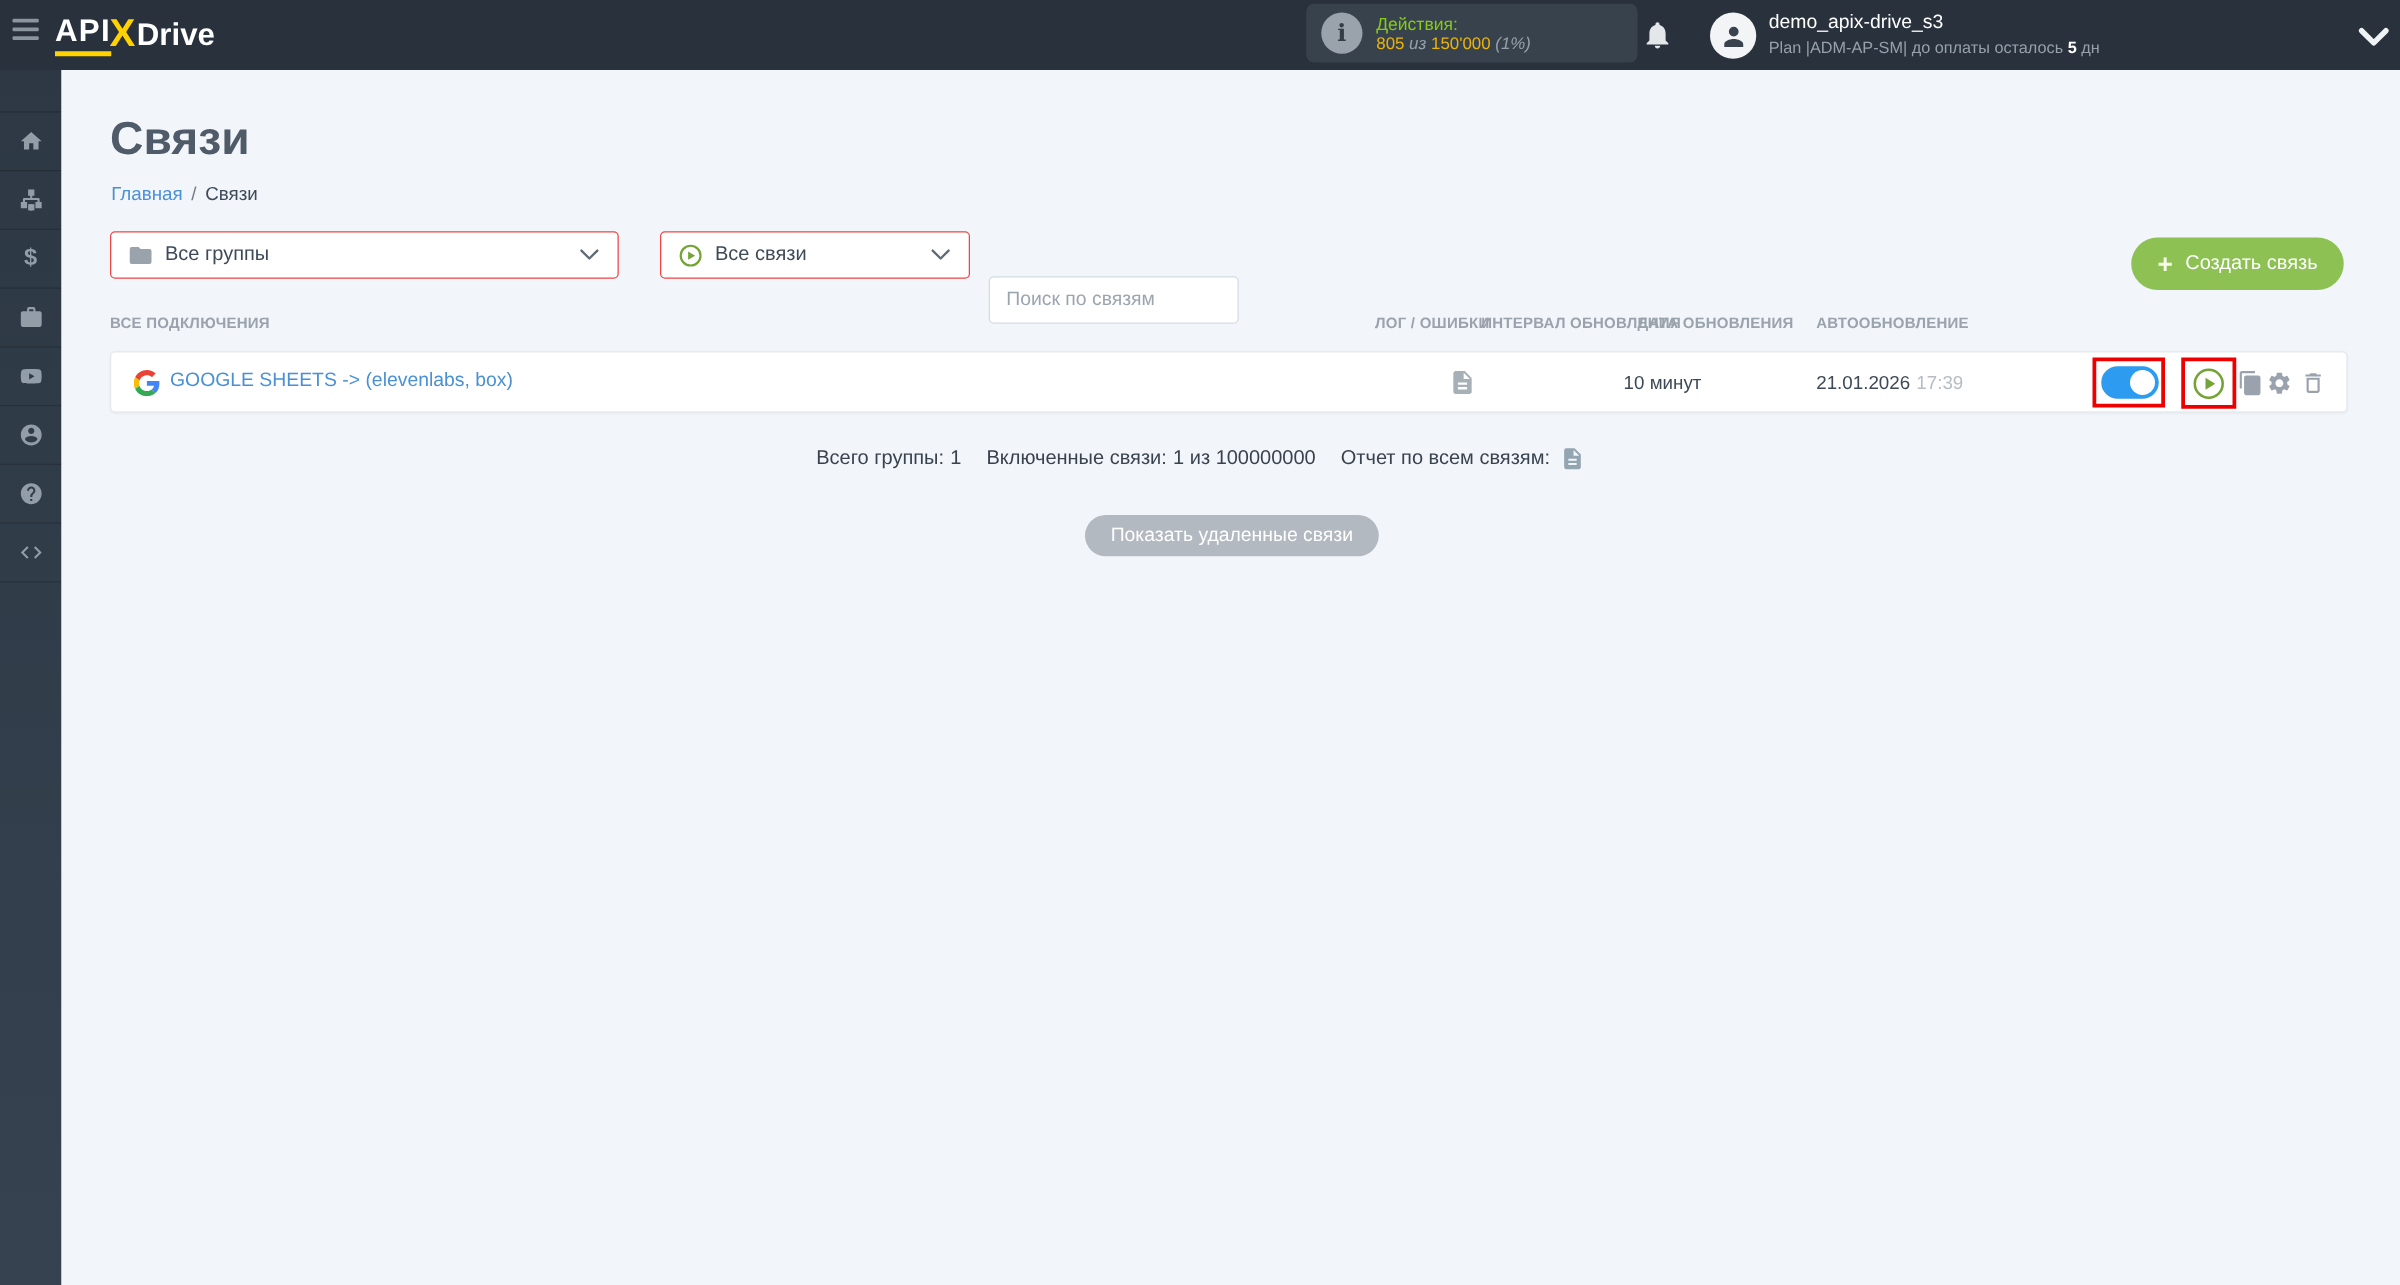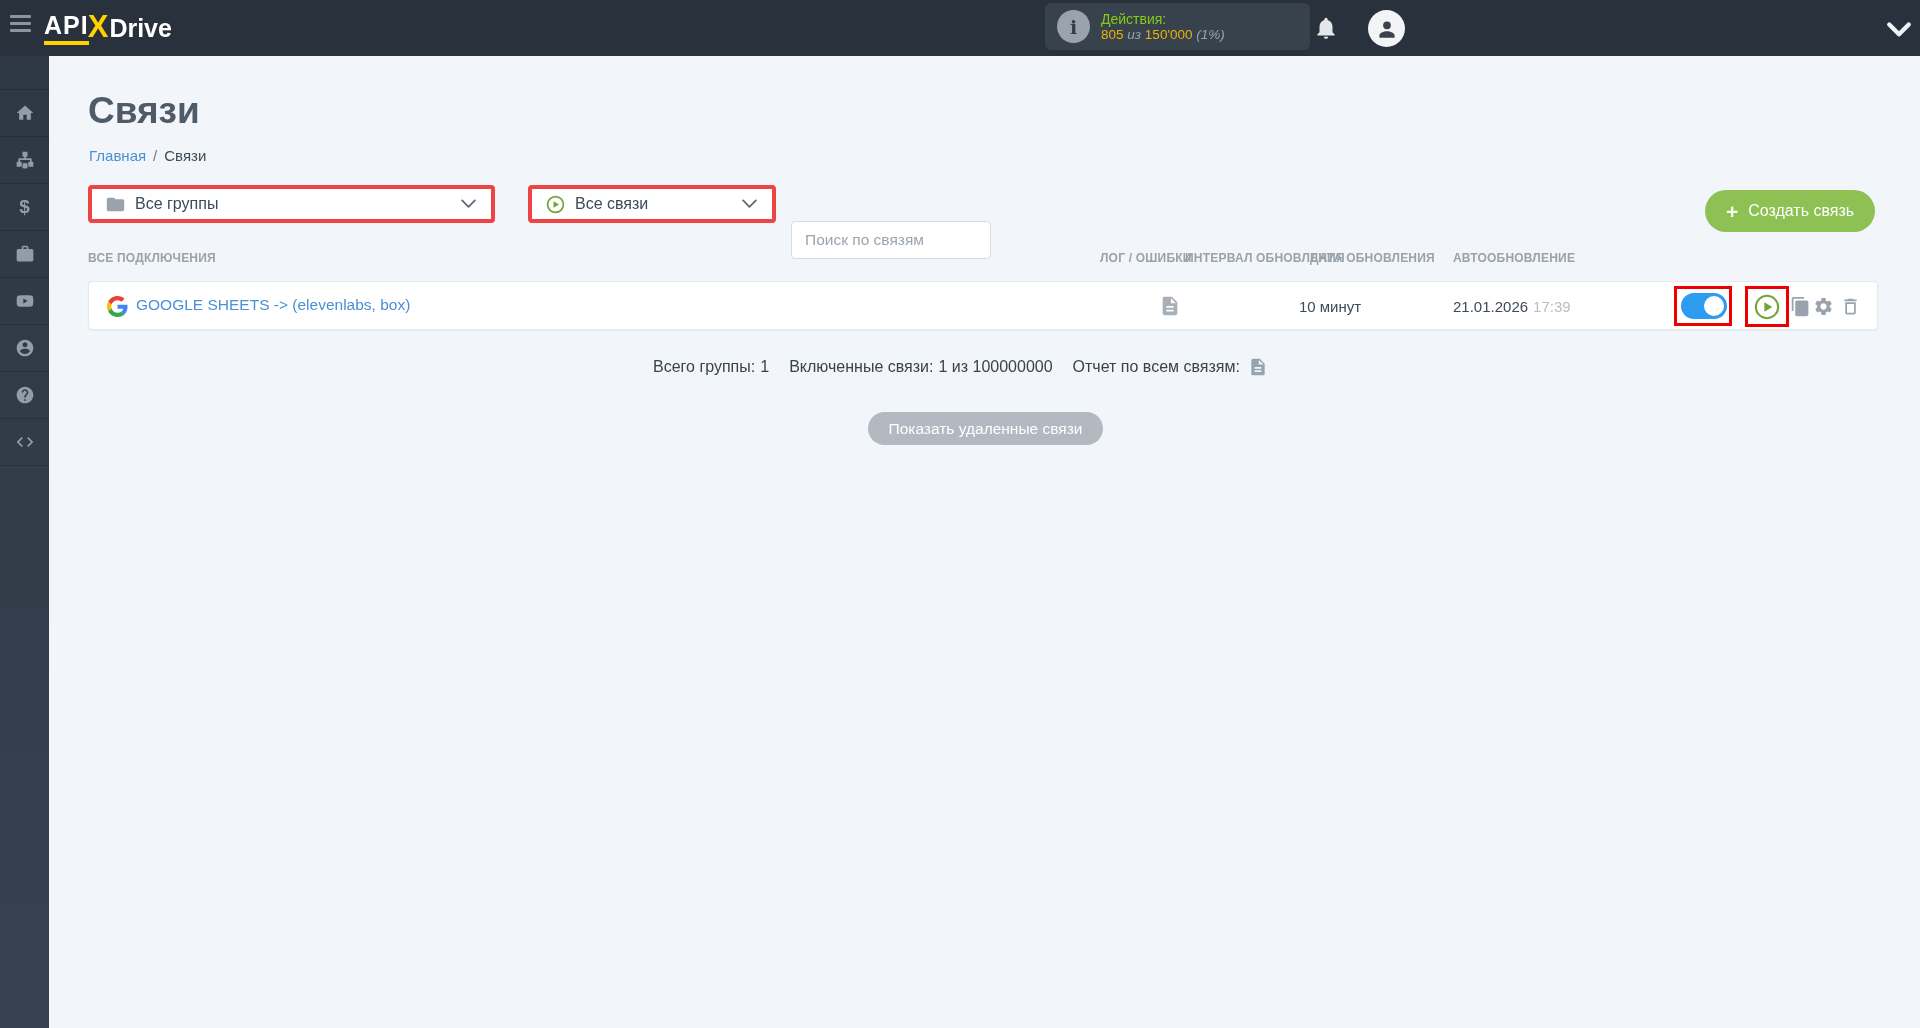--- a/index.html
+++ b/index.html
@@ -38,21 +38,21 @@
   .side-item svg { width:20px; height:20px; fill:#939da7; }
   .side-item .txt-ico { color:#939da7; font-size:19px; font-weight:700; }
 
   
   .page-title { position:absolute; left:88px; top:90px; font-size:37px; color:#505b69; }
   .breadcrumb { position:absolute; left:89px; top:147px; font-size:15px; color:#9aa2ac; }
   .breadcrumb .bc-home { color:#4a90d5; text-decoration:none; cursor:pointer; }
   .breadcrumb .bc-sep { margin:0 7px; color:#6f7a86; }
   .breadcrumb .bc-cur { color:#3e4a57; }
 
-  .dropdown { position:absolute; top:185px; height:38px; background:#fff; border:4px solid #ef4444; border-radius:4px; display:flex; align-items:center; padding:0 14px; cursor:pointer; }
+  .dropdown { position:absolute; top:185px; height:38px; background:#fff; border:1px solid #ef4444; border-radius:4px; display:flex; align-items:center; padding:0 14px; cursor:pointer; }
   .dd-groups { left:88px; width:407px; }
   .dd-links { left:528px; width:248px; }
   .dd-label { font-size:16px; color:#3e4a57; margin-left:10px; flex:1; }
   .dd-chev { width:17px; height:12px; }
   .search-box { position:absolute; left:791px; top:185px; width:200px; height:38px; background:#fff; border:1px solid #d5dbe2; border-radius:4px; padding:0 13px; font-size:15.5px; color:#3e4a57; font-family:inherit;margin-top:36px; }
   .search-box::placeholder { color:#9aa5b0; }
 
   .create-btn { position:absolute; left:1705px; top:190px; width:170px; height:42px; background:#8dc153; border:none; border-radius:21px; color:#fff; font-size:16px; font-family:inherit; display:flex; align-items:center; justify-content:center; cursor:pointer; }
   .create-btn .plus { color:#f8fbe6; font-size:21px; font-weight:700; margin-right:10px; line-height:1; }
 
@@ -119,20 +119,28 @@
   <svg class="bell" viewBox="0 0 24 24">
       <path fill="#e3e7ea" d="M12 22c1.1 0 2-.9 2-2h-4c0 1.1.9 2 2 2zm6-6v-5c0-3.07-1.63-5.64-4.5-6.32V4c0-.83-.67-1.5-1.5-1.5s-1.5.67-1.5 1.5v.68C7.64 5.36 6 7.92 6 11v5l-2 2v1h16v-1l-2-2z"></path>
     </svg>
 
   <div class="avatar">
     <svg width="26" height="26" viewBox="0 0 24 24">
         <path fill="#39434e" d="M12 5a3.6 3.6 0 1 1 0 7.2A3.6 3.6 0 0 1 12 5zm0 9c3.2 0 7 1.6 7 3.8V20H5v-2.2C5 15.6 8.8 14 12 14z"></path>
       </svg>
   </div>
 
+  <div class="user-block">
+    <div class="user-name">demo_apix-drive_s3</div>
+    <div class="user-plan">
+      <span>Plan |ADM-AP-SM| до оплаты осталось</span>
+      <b>5</b>
+      <span>дн</span>
+    </div>
+  </div>
 
   <svg class="hdr-chevron" viewBox="0 0 24 16">
       <path d="M3 3l9 9 9-9" fill="none" stroke="#f0f3f5" stroke-width="4" stroke-linecap="round" stroke-linejoin="round"></path>
     </svg>
 </div>
 
 <div class="sidebar">
   <div class="side-items">
     <div class="side-item">
       <svg viewBox="0 0 24 24">

